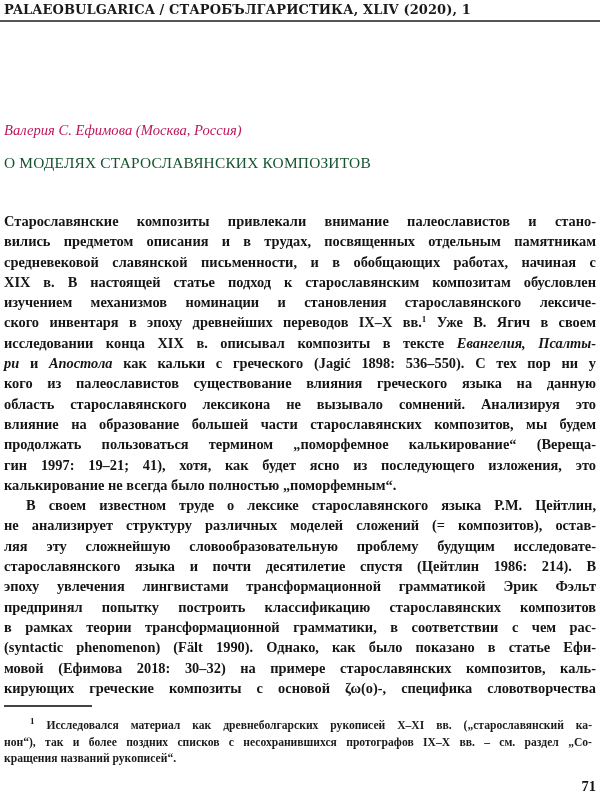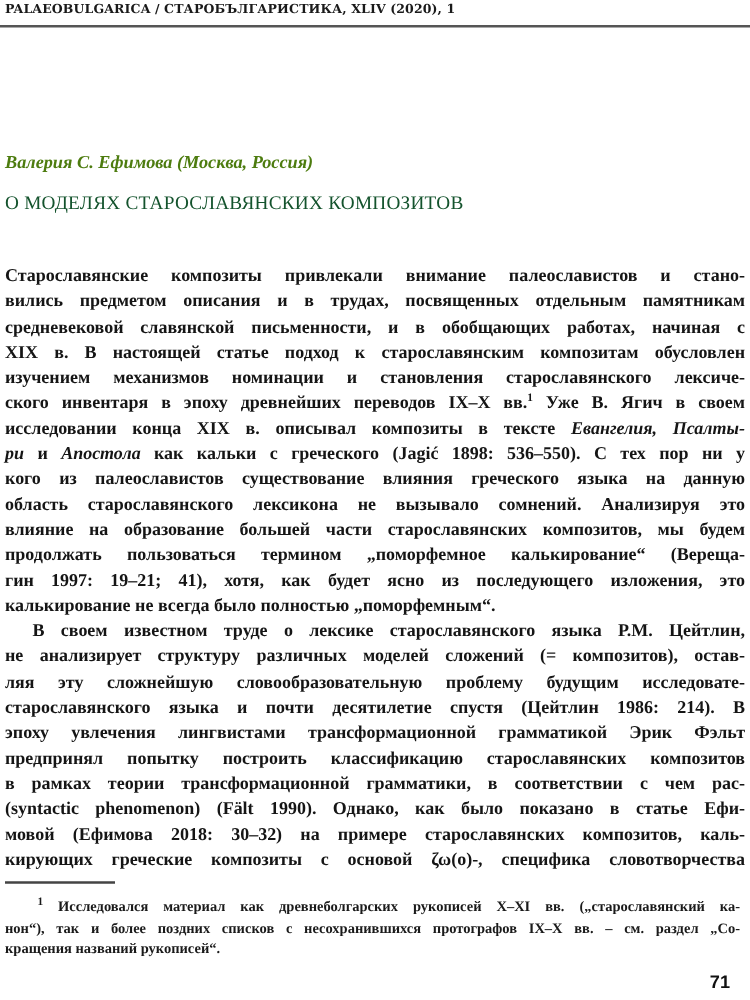--- a/index.html
+++ b/index.html
@@ -15,42 +15,42 @@
       color: #111111;
       font-family: "Liberation Serif", "DejaVu Serif", serif;
     }
     .running-head {
       position: absolute;
       left: 4px;
       top: 2px;
       width: 592px;
       font-family: "DejaVu Serif", "Liberation Serif", serif;
       font-weight: bold;
-      font-size: 10px;
+      font-size: 13px;
       letter-spacing: 0.1px;
       color: #1a1a1a;
       white-space: nowrap;
     }
     .head-rule {
       position: absolute;
       left: 0;
       top: 20px;
       width: 600px;
       height: 2px;
       background: #555555;
     }
     .author {
       position: absolute;
       left: 4px;
       top: 122px;
       font-family: "Liberation Serif", serif;
       font-style: italic;
-      font-weight: bold;
+      font-weight: normal;
       font-size: 14.6px;
-      color: #4d7c0f;
+      color: #be185d;
       white-space: nowrap;
     }
     .title {
       position: absolute;
       left: 4px;
       top: 154px;
       font-family: "Liberation Serif", serif;
       font-size: 15.4px;
       letter-spacing: 0.2px;
       color: #14532d;
@@ -110,23 +110,23 @@
       font-size: 11.6px;
       white-space: nowrap;
       text-align: justify;
       text-align-last: justify;
       color: #1a1a1a;
     }
     .fn-line.indent { padding-left: 26px; width: 562px; }
     .fn-line.last { text-align-last: left; }
     .page-number {
       position: absolute;
-      right: 16px;
+      right: 4px;
       top: 778px;
-      font-family: Liberation Sans, sans-serif;
+      font-family: Liberation Serif, serif;
       font-weight: bold;
       font-size: 14.5px;
       color: #111;
     }
   </style>
 </head>
 <body>
 
 <div class="running-head">PALAEOBULGARICA / СТАРОБЪЛГАРИСТИКА, XLIV (2020), 1</div>
 <div class="head-rule"></div>

